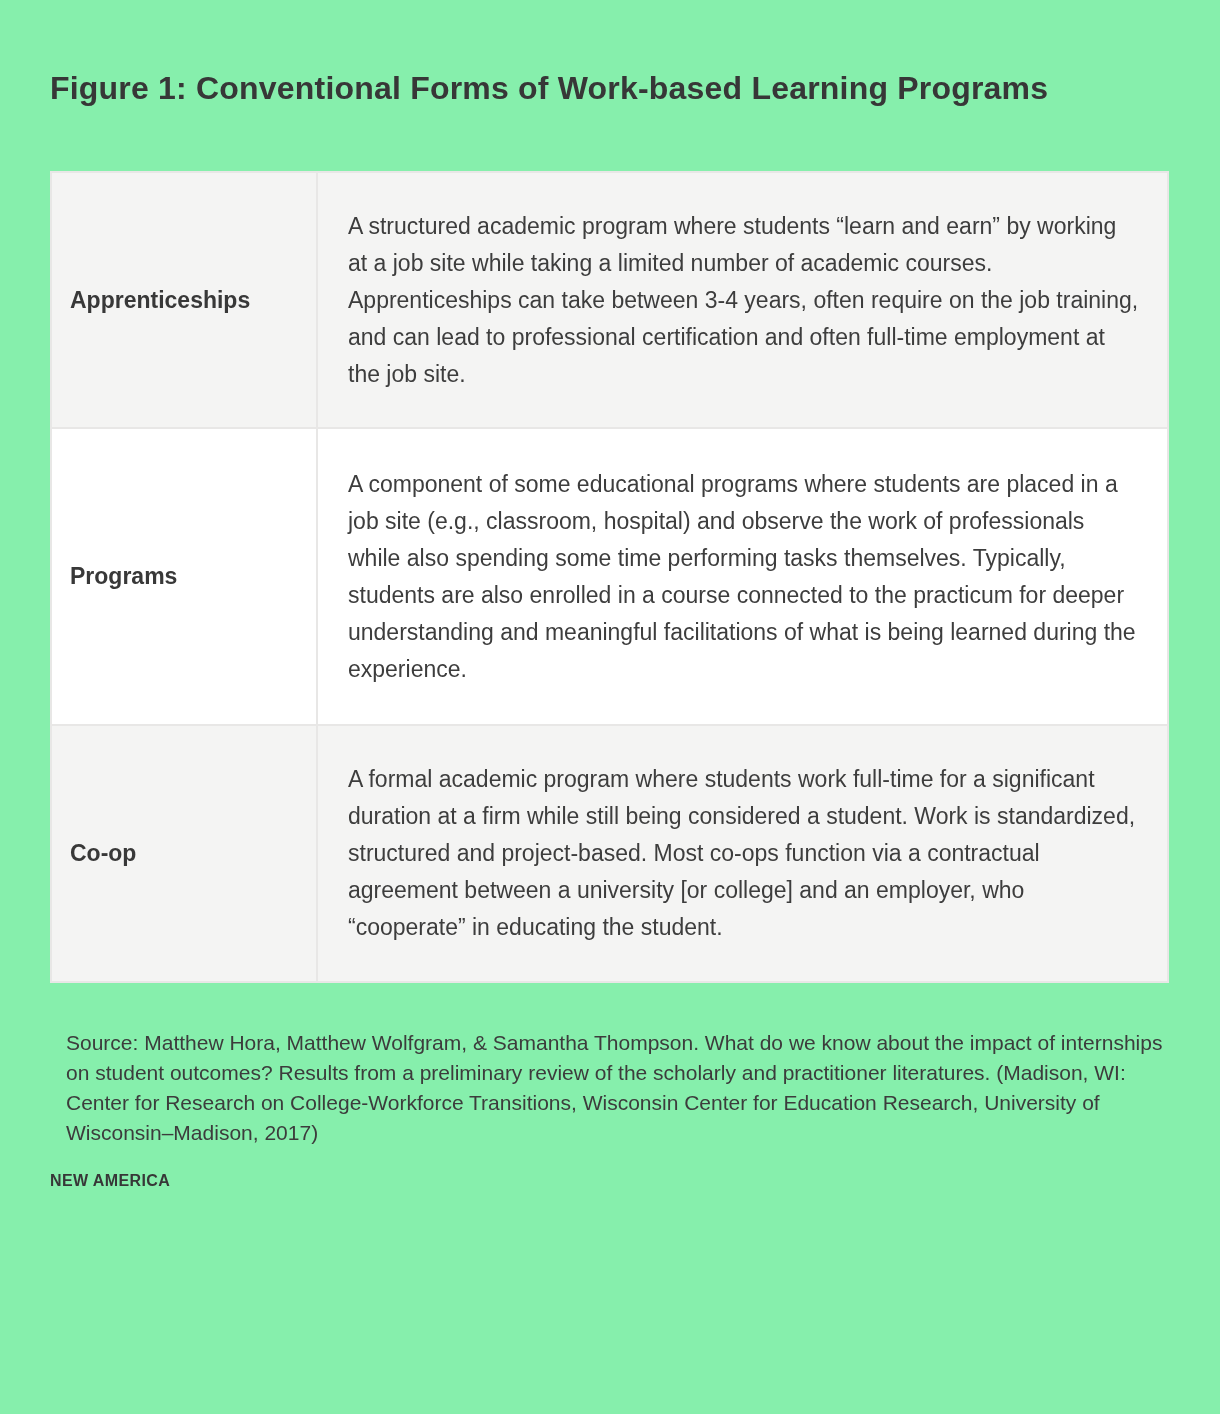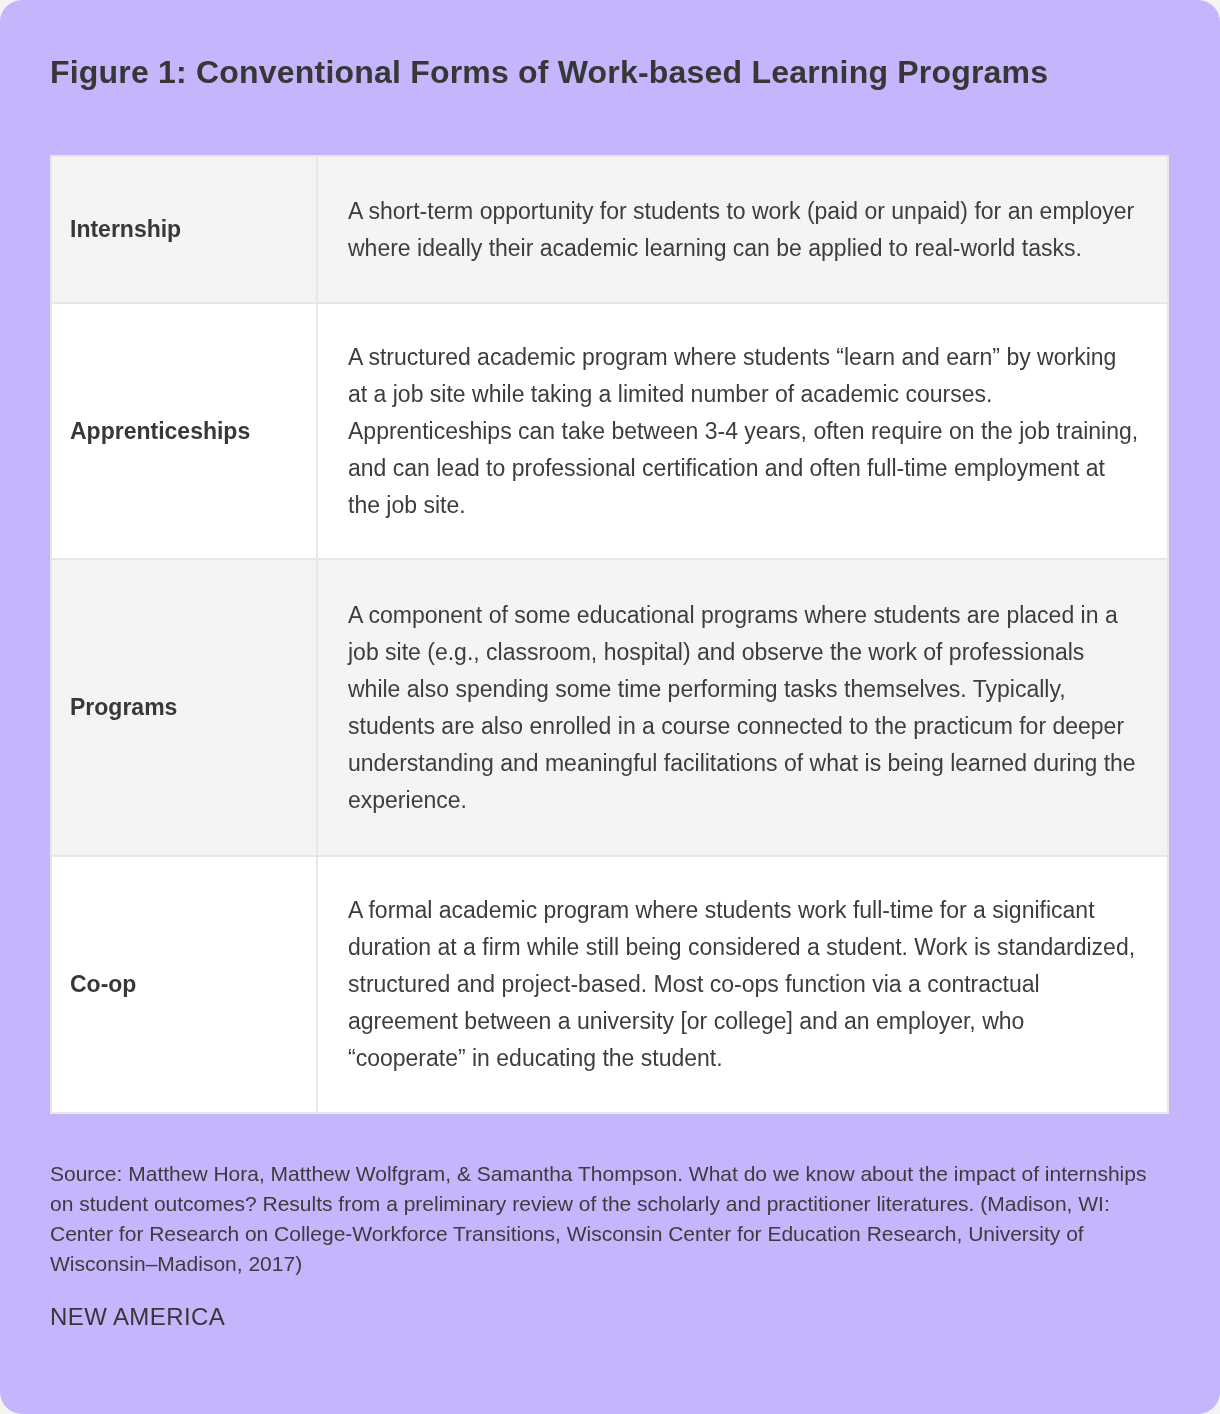--- a/index.html
+++ b/index.html
@@ -1,26 +1,25 @@
 <!DOCTYPE html>
 <html><head>
 <meta charset="utf-8">
 <style>
   * { box-sizing: border-box; }
   html, body { margin: 0; padding: 0; background: #f4f4f3; }
   .page {
     position: relative;
     width: 1220px;
     height: 1414px;
-    background: #c4b5fd;
+    background: #86efac;
     font-family: "Liberation Sans", "DejaVu Sans", sans-serif;
     color: #3c3c3c;
-    padding: 50px 50px 0 50px;
+    padding: 66px 50px 0 50px;
     overflow: hidden;
-    border-radius: 22px;
   }
   .title {
     margin: 0 0 60px 0;
     max-width: 1020px;
     font-size: 32px;
     font-weight: bold;
     line-height: 45px;
     letter-spacing: 0.2px;
     color: #373737;
   }
@@ -46,47 +45,43 @@
     font-size: 23px;
     line-height: 37px;
     color: #3d3d3d;
     padding: 16px 26px 16px 30px;
   }
   tr.r1 { height: 147px; }
   tr.r2 { height: 256px; }
   tr.r3 { height: 297px; }
   tr.r4 { height: 257px; }
   .source {
-    margin: 45px 0 0 0;
+    margin: 45px 0 0 16px;
     max-width: 1130px;
     font-size: 21px;
     line-height: 30px;
     color: #3c3c3c;
   }
   .brand {
     margin-top: 24px;
-    font-size: 24px;
-    font-weight: normal;
+    font-size: 16px;
+    font-weight: bold;
     letter-spacing: 0.4px;
     color: #373737;
   }
 </style>
 </head>
 <body>
 
 <div class="page">
 
   <h1 class="title">Figure 1: Conventional Forms of Work-based Learning Programs</h1>
 
   <table class="wbl-table">
     <tbody>
-      <tr class="r1">
-        <td class="term">Internship</td>
-        <td class="desc">A short-term opportunity for students to work (paid or unpaid) for an employer where ideally their academic learning can be applied to real-world tasks.</td>
-      </tr>
       <tr class="r2">
         <td class="term">Apprenticeships</td>
         <td class="desc">A structured academic program where students “learn and earn” by working at a job site while taking a limited number of academic courses. Apprenticeships can take between 3-4 years, often require on the job training, and can lead to professional certification and often full-time employment at the job site.</td>
       </tr>
       <tr class="r3">
         <td class="term">Programs</td>
         <td class="desc">A component of some educational programs where students are placed in a job site (e.g., classroom, hospital) and observe the work of professionals while also spending some time performing tasks themselves. Typically, students are also enrolled in a course connected to the practicum for deeper understanding and meaningful facilitations of what is being learned during the experience.</td>
       </tr>
       <tr class="r4">
         <td class="term">Co-op</td>

